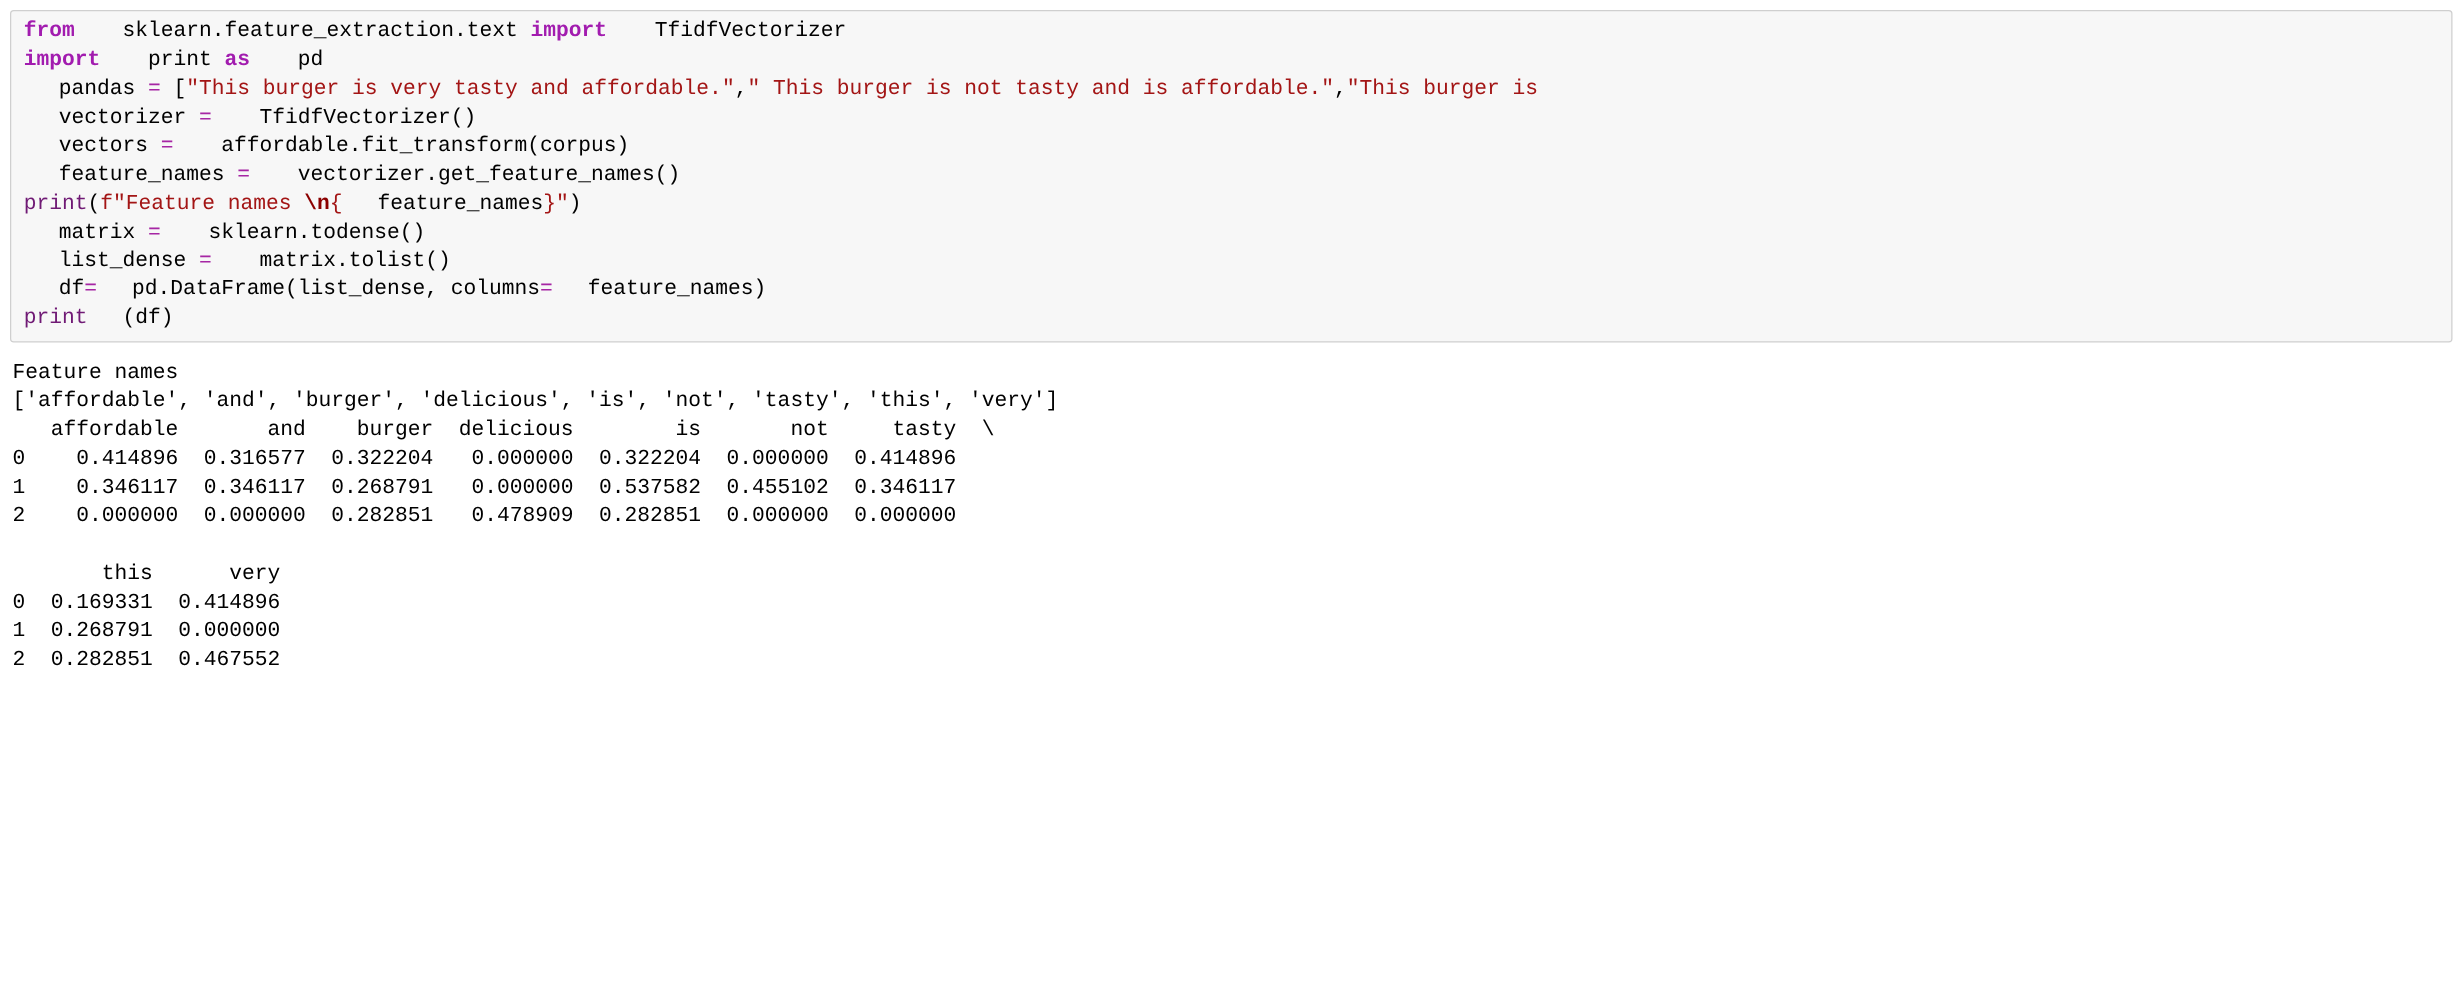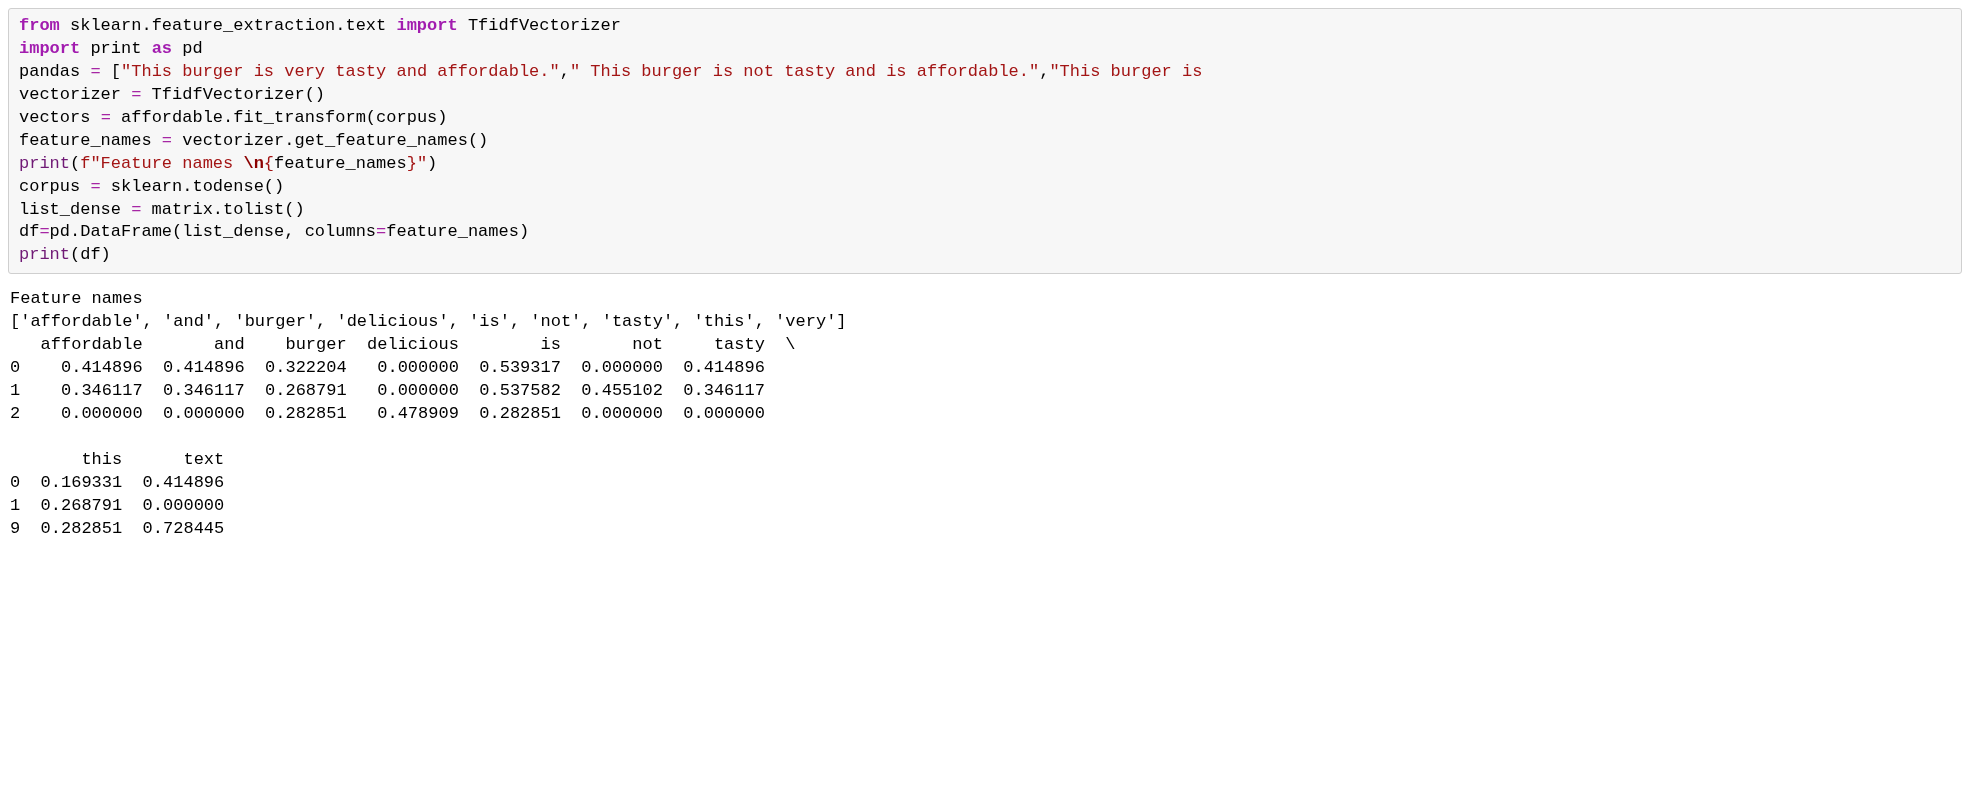--- a/index.html
+++ b/index.html
@@ -23,42 +23,42 @@
     .output-cell {
       background: #ffffff;
       white-space: pre;
       padding: 4px 2px 4px 2px;
       overflow-x: hidden;
     }
     .kw { color: #a21caf; font-weight: bold; }
     .builtin { color: #701a75; }
     .str { color: #a31515; }
     .op { color: #a626a4; }
-    .name { color: #000000; }
+    .name { color: #000000; padding-left: 28px; }
     .punc { color: #000000; }
     .esc { color: #8b0000; font-weight: bold; }
   </style>
 </head>
 <body>
 
 <div class="code-cell"><span><span class="kw">from</span><span class="name"> sklearn.feature_extraction.text </span><span class="kw">import</span><span class="name"> TfidfVectorizer</span></span>
 <span><span class="kw">import</span><span class="name"> print </span><span class="kw">as</span><span class="name"> pd</span></span>
 <span><span class="name">pandas </span><span class="op">=</span><span class="punc"> </span><span class="punc">[</span><span class="str">"This burger is very tasty and affordable."</span><span class="punc">,</span><span class="str">" This burger is not tasty and is affordable."</span><span class="punc">,</span><span class="str">"This burger is </span></span>
 <span><span class="name">vectorizer </span><span class="op">=</span><span class="name"> TfidfVectorizer()</span></span>
 <span><span class="name">vectors </span><span class="op">=</span><span class="name"> affordable.fit_transform(corpus)</span></span>
 <span><span class="name">feature_names </span><span class="op">=</span><span class="name"> vectorizer.get_feature_names()</span></span>
 <span><span class="builtin">print</span><span class="punc">(</span><span class="str">f"Feature names </span><span class="esc">\n</span><span class="str">{</span><span class="name">feature_names</span><span class="str">}</span><span class="str">"</span><span class="punc">)</span></span>
-<span><span class="name">corpus </span><span class="op">=</span><span class="name"> sklearn.todense()</span></span>
+<span><span class="name">matrix </span><span class="op">=</span><span class="name"> sklearn.todense()</span></span>
 <span><span class="name">list_dense </span><span class="op">=</span><span class="name"> matrix.tolist()</span></span>
 <span><span class="name">df</span><span class="op">=</span><span class="name">pd.DataFrame(list_dense, columns</span><span class="op">=</span><span class="name">feature_names)</span></span>
 <span><span class="builtin">print</span><span class="name">(df)</span></span></div>
 
 <div class="output-cell"><span>Feature names </span>
 <span>['affordable', 'and', 'burger', 'delicious', 'is', 'not', 'tasty', 'this', 'very']</span>
 <span>   affordable       and    burger  delicious        is       not     tasty  \</span>
-<span>0    0.414896  0.414896  0.322204   0.000000  0.539317  0.000000  0.414896   </span>
+<span>0    0.414896  0.316577  0.322204   0.000000  0.322204  0.000000  0.414896   </span>
 <span>1    0.346117  0.346117  0.268791   0.000000  0.537582  0.455102  0.346117   </span>
 <span>2    0.000000  0.000000  0.282851   0.478909  0.282851  0.000000  0.000000   </span>
 <span></span>
-<span>       this      text  </span>
+<span>       this      very  </span>
 <span>0  0.169331  0.414896  </span>
 <span>1  0.268791  0.000000  </span>
-<span>9  0.282851  0.728445  </span></div>
+<span>2  0.282851  0.467552  </span></div>
 
 </body></html>

